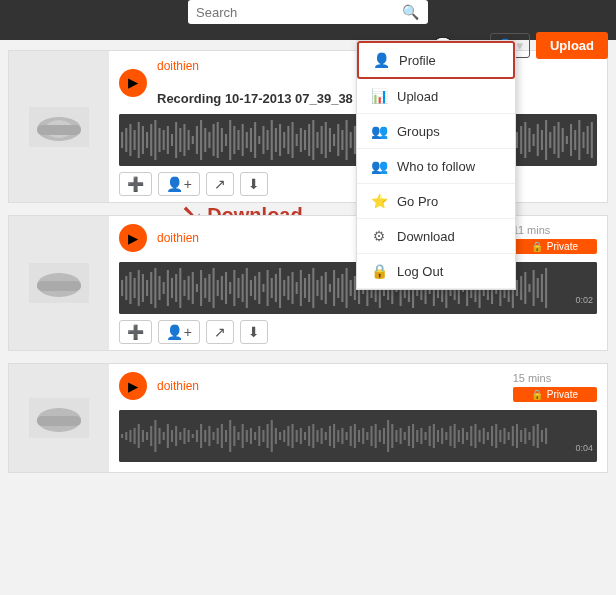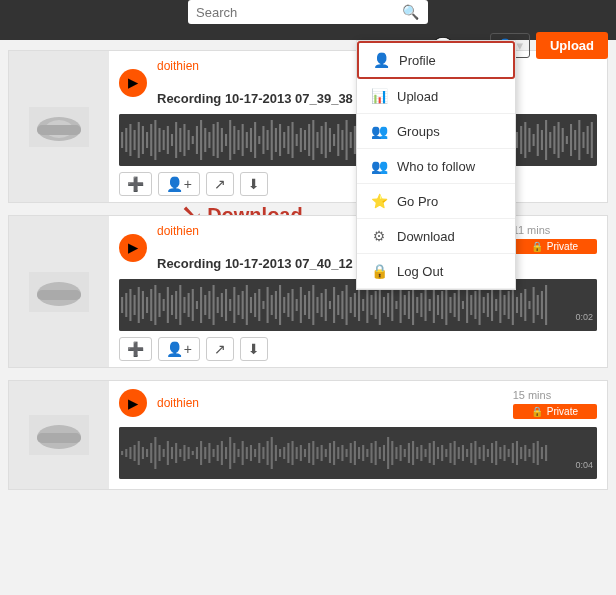--- a/index.html
+++ b/index.html
@@ -493,21 +493,20 @@
         <ellipse cx="30" cy="22" rx="22" ry="12" fill="#bbb"></ellipse>
         <rect x="8" y="18" width="44" height="10" rx="5" fill="#aaa"></rect>
       </svg>
     </div>
     <div class="track-main">
       <div class="track-header">
         <div style="display:flex;align-items:center;gap:10px;">
           <button class="play-btn" style="position:relative;left:0;top:0;">▶</button>
           <div class="track-info">
             <span class="track-user">doithien</span>
-            <span class="track-title">Recording 10-17-2013 07_40_12</span>
           </div>
         </div>
         <div class="track-meta-right">
           <span class="track-duration">11 mins</span>
           <span class="private-badge">🔒 Private</span>
         </div>
       </div>
       <div class="waveform">
         <svg viewBox="0 0 460 52" preserveAspectRatio="none" xmlns="http://www.w3.org/2000/svg">
           <rect width="460" height="52" fill="#3a3a3a"></rect>

